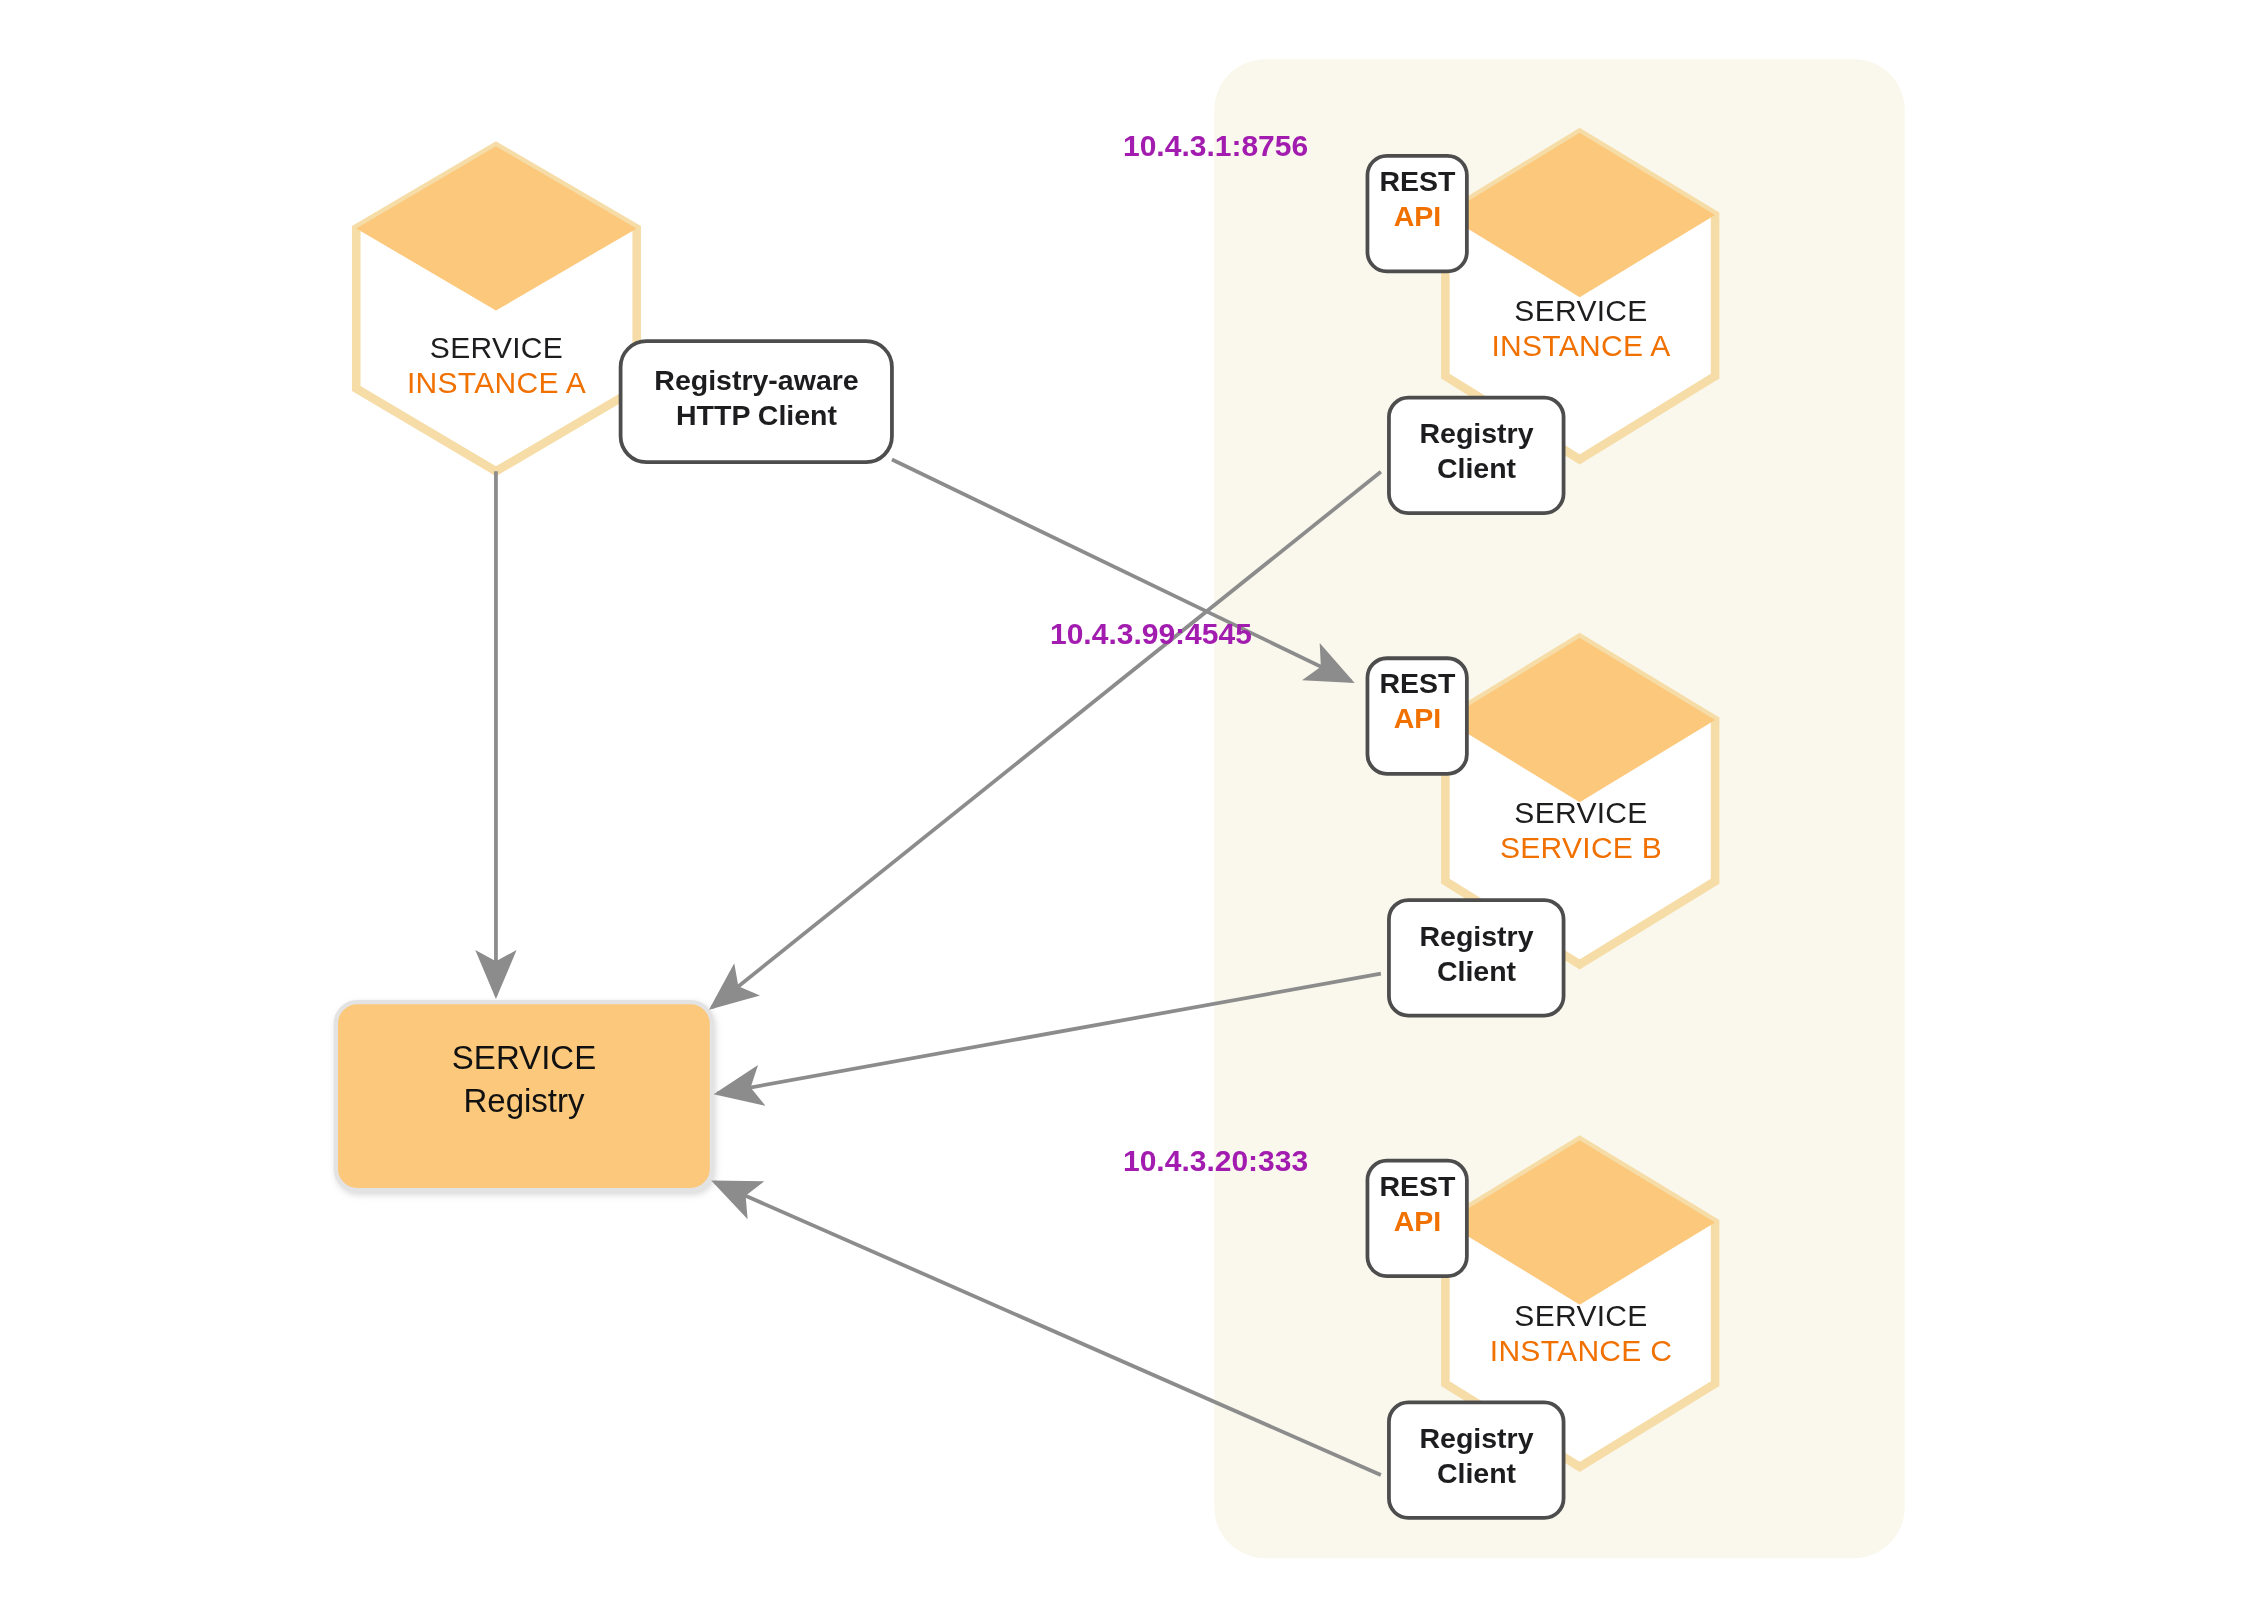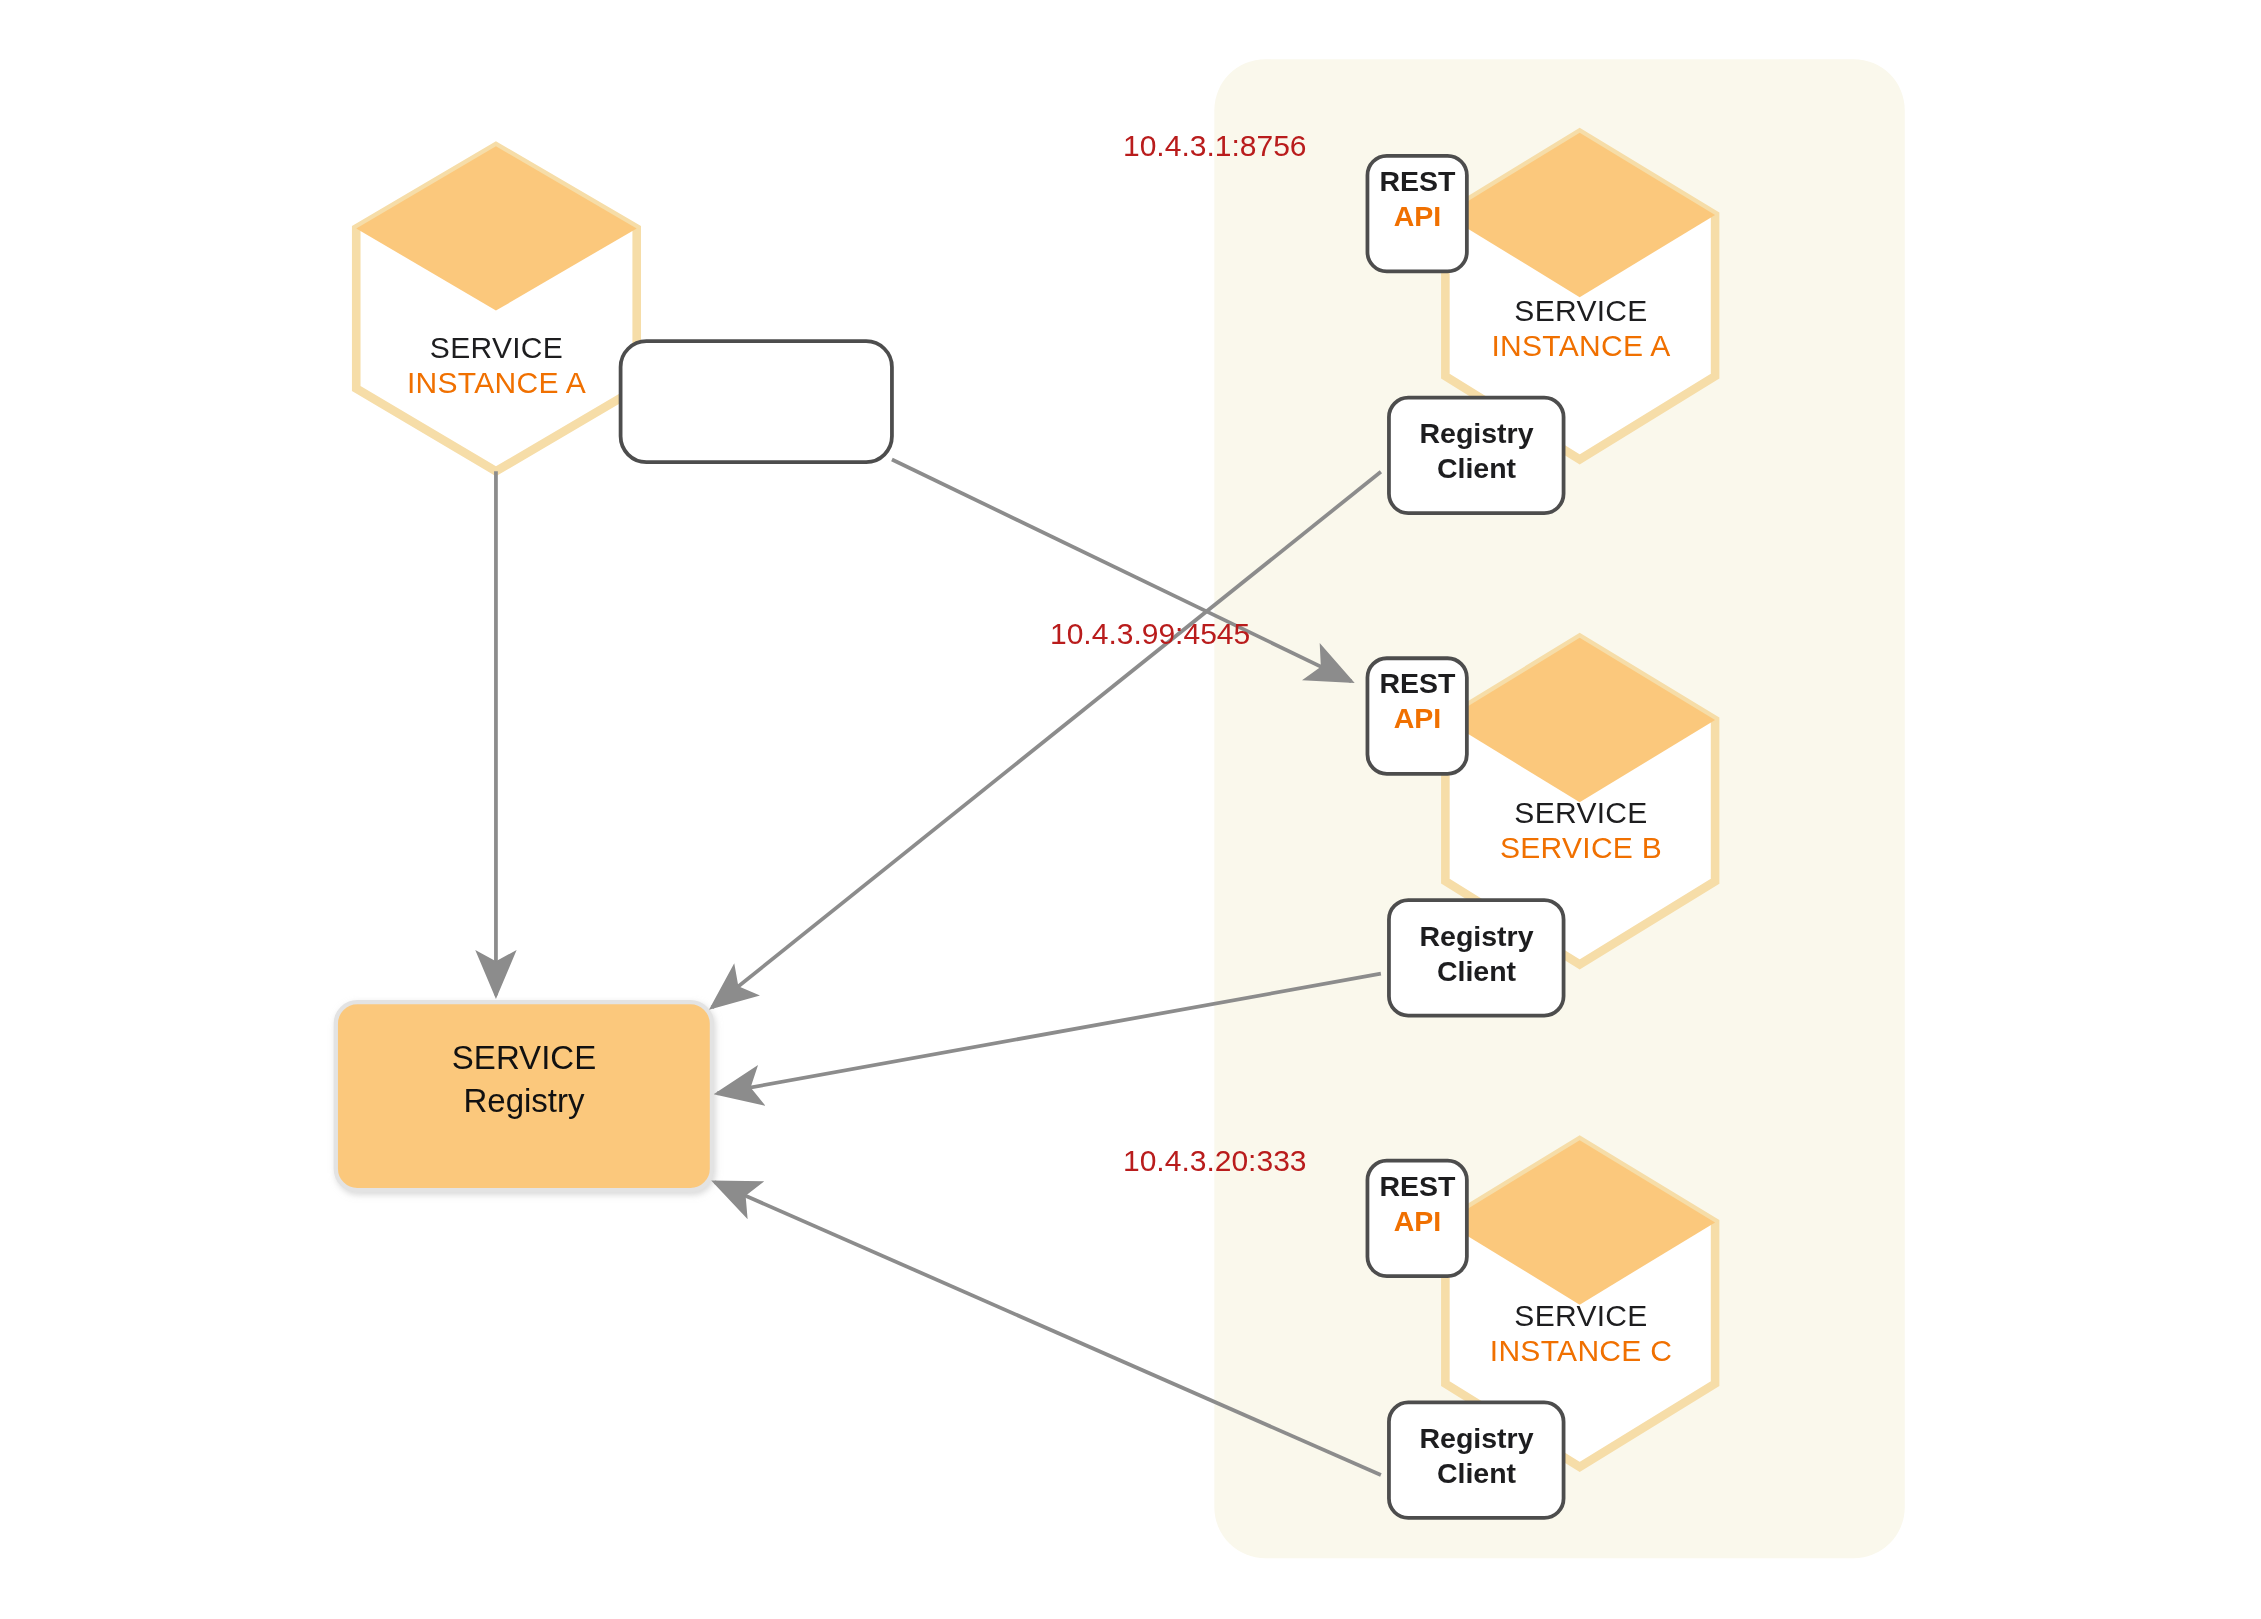--- a/index.html
+++ b/index.html
@@ -37,22 +37,23 @@
     letter-spacing: 0.3px;
   }
   .svc-sub {
     font-size: 30px;
     color: #f07000;
     letter-spacing: 0.3px;
   }
   .ip-label {
     position: absolute;
     font-size: 30px;
-    color: #b91c1c;
-    white-space: nowrap;
+    color: #a21caf;
+    white-space: nowrap;
+    font-weight: bold;
   }
   .roundbox-text {
     position: absolute;
     text-align: center;
     font-size: 28.5px;
     color: #1d1d1f;
     line-height: 1.22;
     white-space: nowrap;
     font-weight: bold;
   }
@@ -137,20 +138,24 @@
     <rect x="2585" y="2610" width="325" height="215" rx="36" ry="36" fill="#ffffff" stroke="#4d4d4d" stroke-width="7"></rect>
 
     <rect x="1155" y="635" width="505" height="225" rx="48" ry="48" fill="#ffffff" stroke="#4d4d4d" stroke-width="7"></rect>
   </svg>
 
   <div class="node-label" style="left:356px; top:330px; width:281px;">
     <div class="svc-title">SERVICE</div>
     <div class="svc-sub">INSTANCE A</div>
   </div>
 
+  <div class="roundbox-text" style="left:621px; top:363px; width:271px;">
+    <div>Registry-aware</div>
+    <div>HTTP Client</div>
+  </div>
 
   <div class="registry-text" style="left:336px; top:1037px; width:376px;">
     <div>SERVICE</div>
     <div>Registry</div>
   </div>
 
   <div class="ip-label" style="left:1123px; top:129px;">10.4.3.1:8756</div>
 
   <div class="roundbox-text" style="left:1368px; top:164px; width:99px;">
     <div>REST</div>

